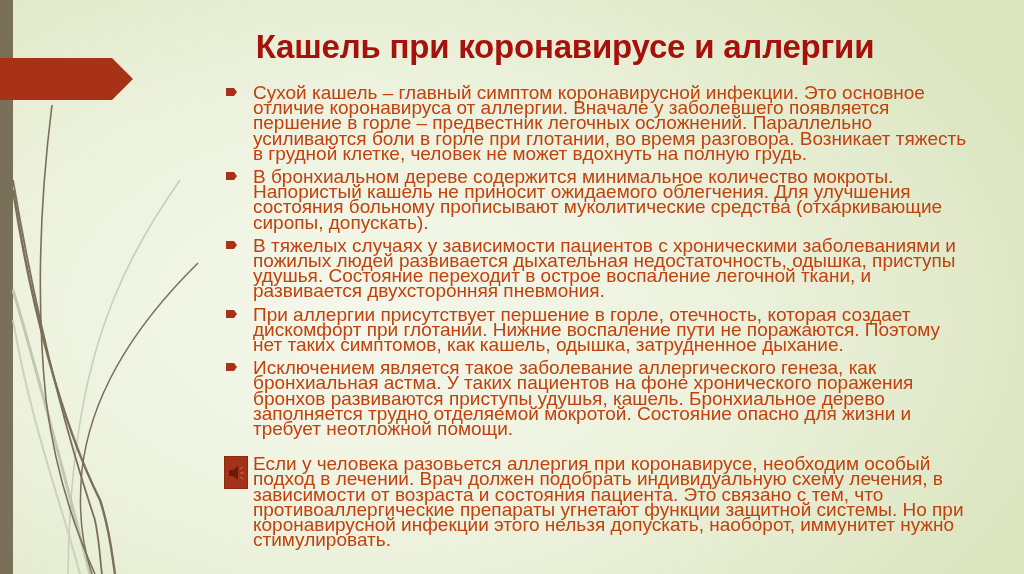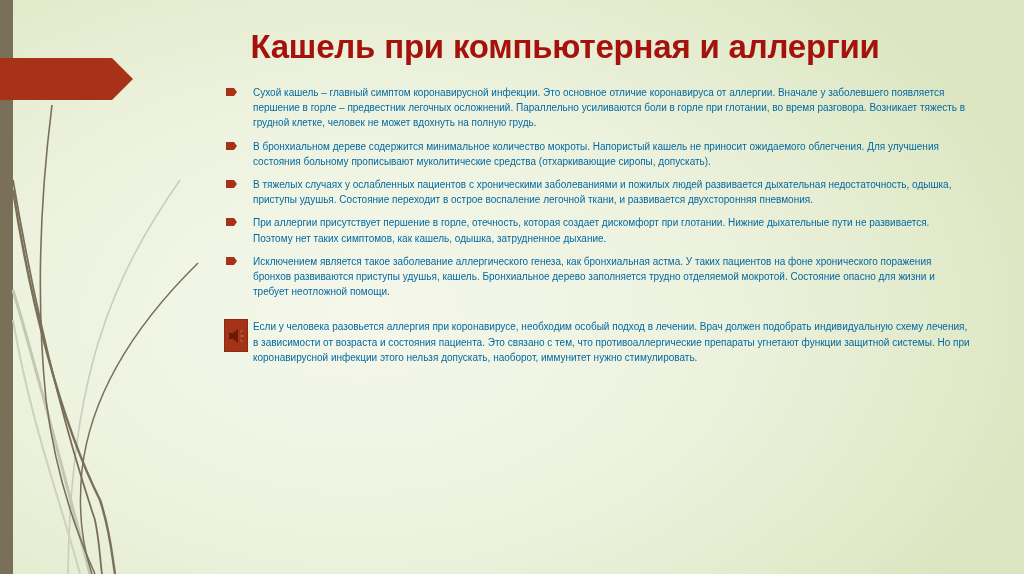--- a/index.html
+++ b/index.html
@@ -14,21 +14,21 @@
     }
     .curves { position: absolute; left: 0; top: 0; }
     .title-arrow { position: absolute; left: 0; top: 58px; }
     .title {
       position: absolute; left: 220px; top: 28px; width: 690px;
       text-align: center; color: #a5120c; font-weight: bold;
       font-size: 33px; letter-spacing: -0.2px; margin: 0;
     }
     .content {
       position: absolute; left: 226px; top: 85px; width: 745px;
-      color: #0369a1; font-size: 10px; line-height: 15.2px;
+      color: #c2410c; font-size: 19px; line-height: 15.2px;
     }
     .item { position: relative; padding-left: 27px; margin-bottom: 8px; }
     .item .bullet {
       position: absolute; left: 0; top: 3px; width: 11px; height: 8px;
     }
     .item .text { display: block; }
     .item.last { margin-top: 20px; padding-left: 27px; }
     .sound-btn {
       position: absolute; left: -2px; top: 0px; width: 24px; height: 33px;
       background: #a33218; border: 1px solid #8a2a10; box-sizing: border-box;
@@ -50,46 +50,46 @@
   <path d="M52 105 C 40 200, 36 300, 46 400 C 55 470, 75 530, 95 574" stroke="#7a6f59" stroke-width="1.6" fill="none"></path>
   <path d="M13 190 C 30 300, 60 420, 100 500 C 110 530, 112 555, 115 574" stroke="#7a6f59" stroke-width="2.4" fill="none"></path>
   <path d="M13 180 C 35 310, 65 430, 95 520 C 100 545, 100 560, 102 574" stroke="#7a6f59" stroke-width="1.8" fill="none"></path>
   <path d="M198 263 C 130 330, 90 400, 82 470 C 78 510, 82 545, 92 574" stroke="#7a6f59" stroke-width="1.5" fill="none"></path>
 </svg>
 
 <svg class="title-arrow" width="134" height="44" viewBox="0 0 134 44">
   <polygon points="0,0 112,0 133,21 112,42 0,42" fill="#a83218"></polygon>
 </svg>
 
-<h1 class="title">Кашель при компьютерная и аллергии</h1>
+<h1 class="title">Кашель при коронавирусе и аллергии</h1>
 
 <div class="content">
   <div class="item">
     <svg class="bullet" viewBox="0 0 11 8">
         <polygon points="0,0 8,0 11,4 8,8 0,8" fill="#a83218"></polygon>
       </svg>
     <span class="text">Сухой кашель – главный симптом коронавирусной инфекции. Это основное отличие коронавируса от аллергии. Вначале у заболевшего появляется першение в горле – предвестник легочных осложнений. Параллельно усиливаются боли в горле при глотании, во время разговора. Возникает тяжесть в грудной клетке, человек не может вдохнуть на полную грудь.</span>
   </div>
   <div class="item">
     <svg class="bullet" viewBox="0 0 11 8">
         <polygon points="0,0 8,0 11,4 8,8 0,8" fill="#a83218"></polygon>
       </svg>
     <span class="text">В бронхиальном дереве содержится минимальное количество мокроты. Напористый кашель не приносит ожидаемого облегчения. Для улучшения состояния больному прописывают муколитические средства (отхаркивающие сиропы, допускать).</span>
   </div>
   <div class="item">
     <svg class="bullet" viewBox="0 0 11 8">
         <polygon points="0,0 8,0 11,4 8,8 0,8" fill="#a83218"></polygon>
       </svg>
-    <span class="text">В тяжелых случаях у ослабленных пациентов с хроническими заболеваниями и пожилых людей развивается дыхательная недостаточность, одышка, приступы удушья. Состояние переходит в острое воспаление легочной ткани, и развивается двухсторонняя пневмония.</span>
+    <span class="text">В тяжелых случаях у зависимости пациентов с хроническими заболеваниями и пожилых людей развивается дыхательная недостаточность, одышка, приступы удушья. Состояние переходит в острое воспаление легочной ткани, и развивается двухсторонняя пневмония.</span>
   </div>
   <div class="item">
     <svg class="bullet" viewBox="0 0 11 8">
         <polygon points="0,0 8,0 11,4 8,8 0,8" fill="#a83218"></polygon>
       </svg>
-    <span class="text">При аллергии присутствует першение в горле, отечность, которая создает дискомфорт при глотании. Нижние дыхательные пути не развивается. Поэтому нет таких симптомов, как кашель, одышка, затрудненное дыхание.</span>
+    <span class="text">При аллергии присутствует першение в горле, отечность, которая создает дискомфорт при глотании. Нижние воспаление пути не поражаются. Поэтому нет таких симптомов, как кашель, одышка, затрудненное дыхание.</span>
   </div>
   <div class="item">
     <svg class="bullet" viewBox="0 0 11 8">
         <polygon points="0,0 8,0 11,4 8,8 0,8" fill="#a83218"></polygon>
       </svg>
     <span class="text">Исключением является такое заболевание аллергического генеза, как бронхиальная астма. У таких пациентов на фоне хронического поражения бронхов развиваются приступы удушья, кашель. Бронхиальное дерево заполняется трудно отделяемой мокротой. Состояние опасно для жизни и требует неотложной помощи.</span>
   </div>
 
   <div class="item last">
     <div class="sound-btn">

